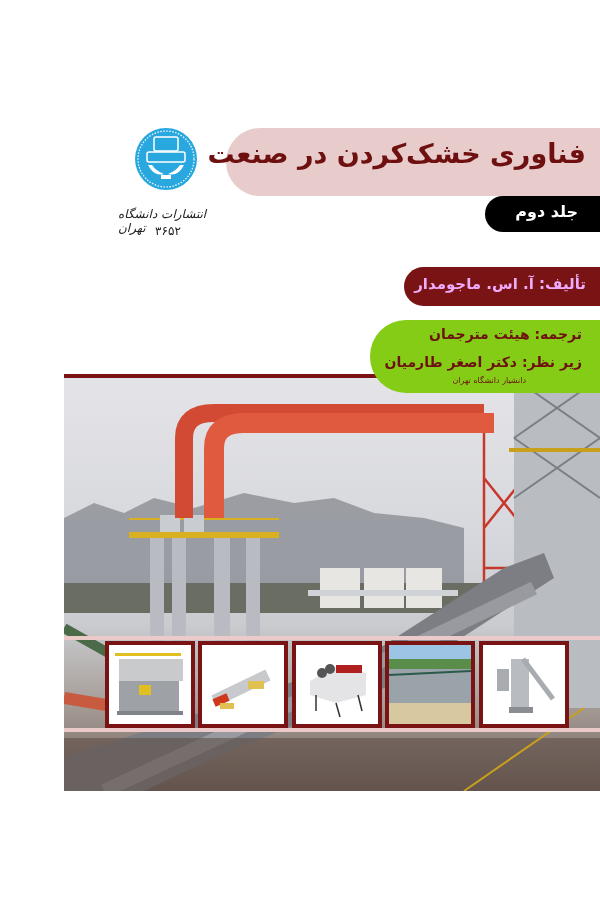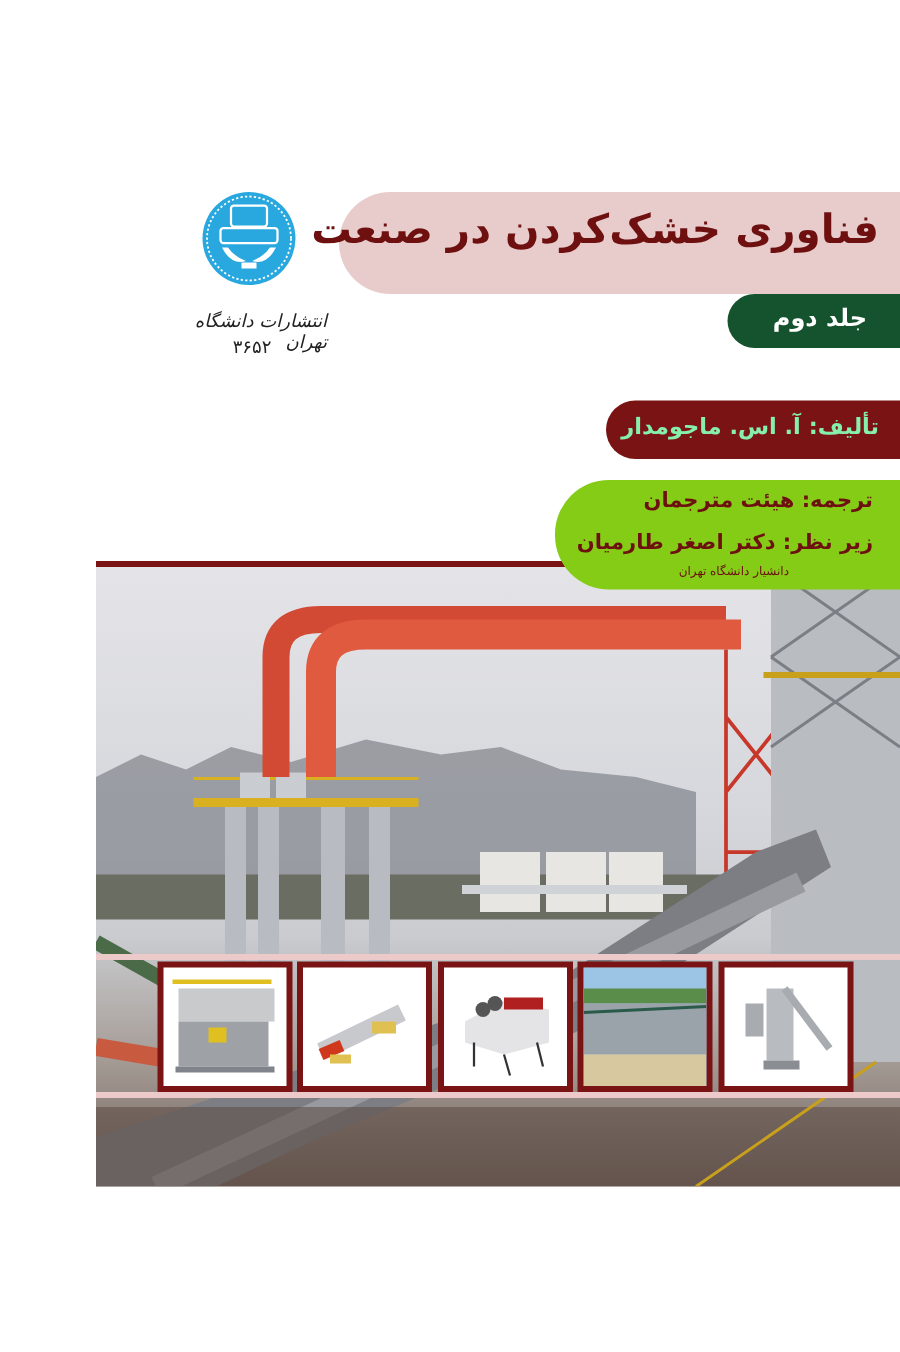--- a/index.html
+++ b/index.html
@@ -1,38 +1,38 @@
 <!DOCTYPE html>
 <html><head>
 <meta charset="utf-8">
 <style>
   * { box-sizing: border-box; margin: 0; padding: 0; }
   html, body { width: 600px; height: 901px; background: #ffffff; overflow: hidden; }
   body { position: relative; font-family: "DejaVu Sans", sans-serif; }
 
   
   .logo { position: absolute; left: 134px; top: 127px; width: 64px; height: 64px; }
-  .publisher { position: absolute; left: 118px; top: 207px; width: 100px; text-align: right; direction: rtl;
+  .publisher { position: absolute; left: 118px; top: 207px; width: 100px; text-align: left; direction: rtl;
     font-family: "DejaVu Serif", serif; font-size: 12px; color: #222; font-style: italic; line-height: 14px; }
   .pubnum { position: absolute; left: 118px; top: 224px; width: 100px; text-align: center;
     font-size: 12px; font-weight: normal; color: #222; letter-spacing: 1px; }
 
   
   .title-band { position: absolute; left: 226px; top: 128px; width: 374px; height: 68px;
     background: #e8cccc; border-radius: 34px 0 0 34px; direction: rtl; }
   .title-band .t { position: absolute; right: 14px; top: 10px; font-family: "DejaVu Sans", sans-serif;
     font-weight: bold; font-size: 27px; color: #6e1010; white-space: nowrap; }
 
-  .vol-pill { position: absolute; left: 485px; top: 196px; width: 115px; height: 36px; background: #14532d;
+  .vol-pill { position: absolute; left: 485px; top: 196px; width: 115px; height: 36px; background: #000000;
     border-radius: 18px 0 0 18px; direction: rtl; }
   .vol-pill span { position: absolute; right: 22px; top: 6px; font-weight: bold; font-size: 16px; color: #fff; }
 
   .author-band { position: absolute; left: 404px; top: 267px; width: 196px; height: 39px; background: #7a1414;
     border-radius: 20px 0 0 20px; direction: rtl; }
-  .author-band span { position: absolute; right: 14px; top: 8px; font-weight: bold; font-size: 15px; color: #86efac; white-space: nowrap; }
+  .author-band span { position: absolute; right: 14px; top: 8px; font-weight: bold; font-size: 15px; color: #f0abfc; white-space: nowrap; }
 
   .red-rule { position: absolute; left: 64px; top: 374px; width: 420px; height: 4px; background: #7a1414; }
 
   .trans-block { position: absolute; left: 370px; top: 320px; width: 230px; height: 73px; background: #84cc16;
     border-radius: 36px 0 0 36px; direction: rtl; text-align: center; z-index: 3; }
   .trans-block .l1 { position: absolute; right: 18px; top: 6px; font-weight: bold; font-size: 14px; color: #6e1010; white-space: nowrap; }
   .trans-block .l2 { position: absolute; right: 18px; top: 34px; font-weight: bold; font-size: 14px; color: #6e1010; white-space: nowrap; }
   .trans-block .l3 { position: absolute; right: 74px; top: 56px; font-weight: normal; font-size: 8px; color: #6e1010; white-space: nowrap; }
 
   

